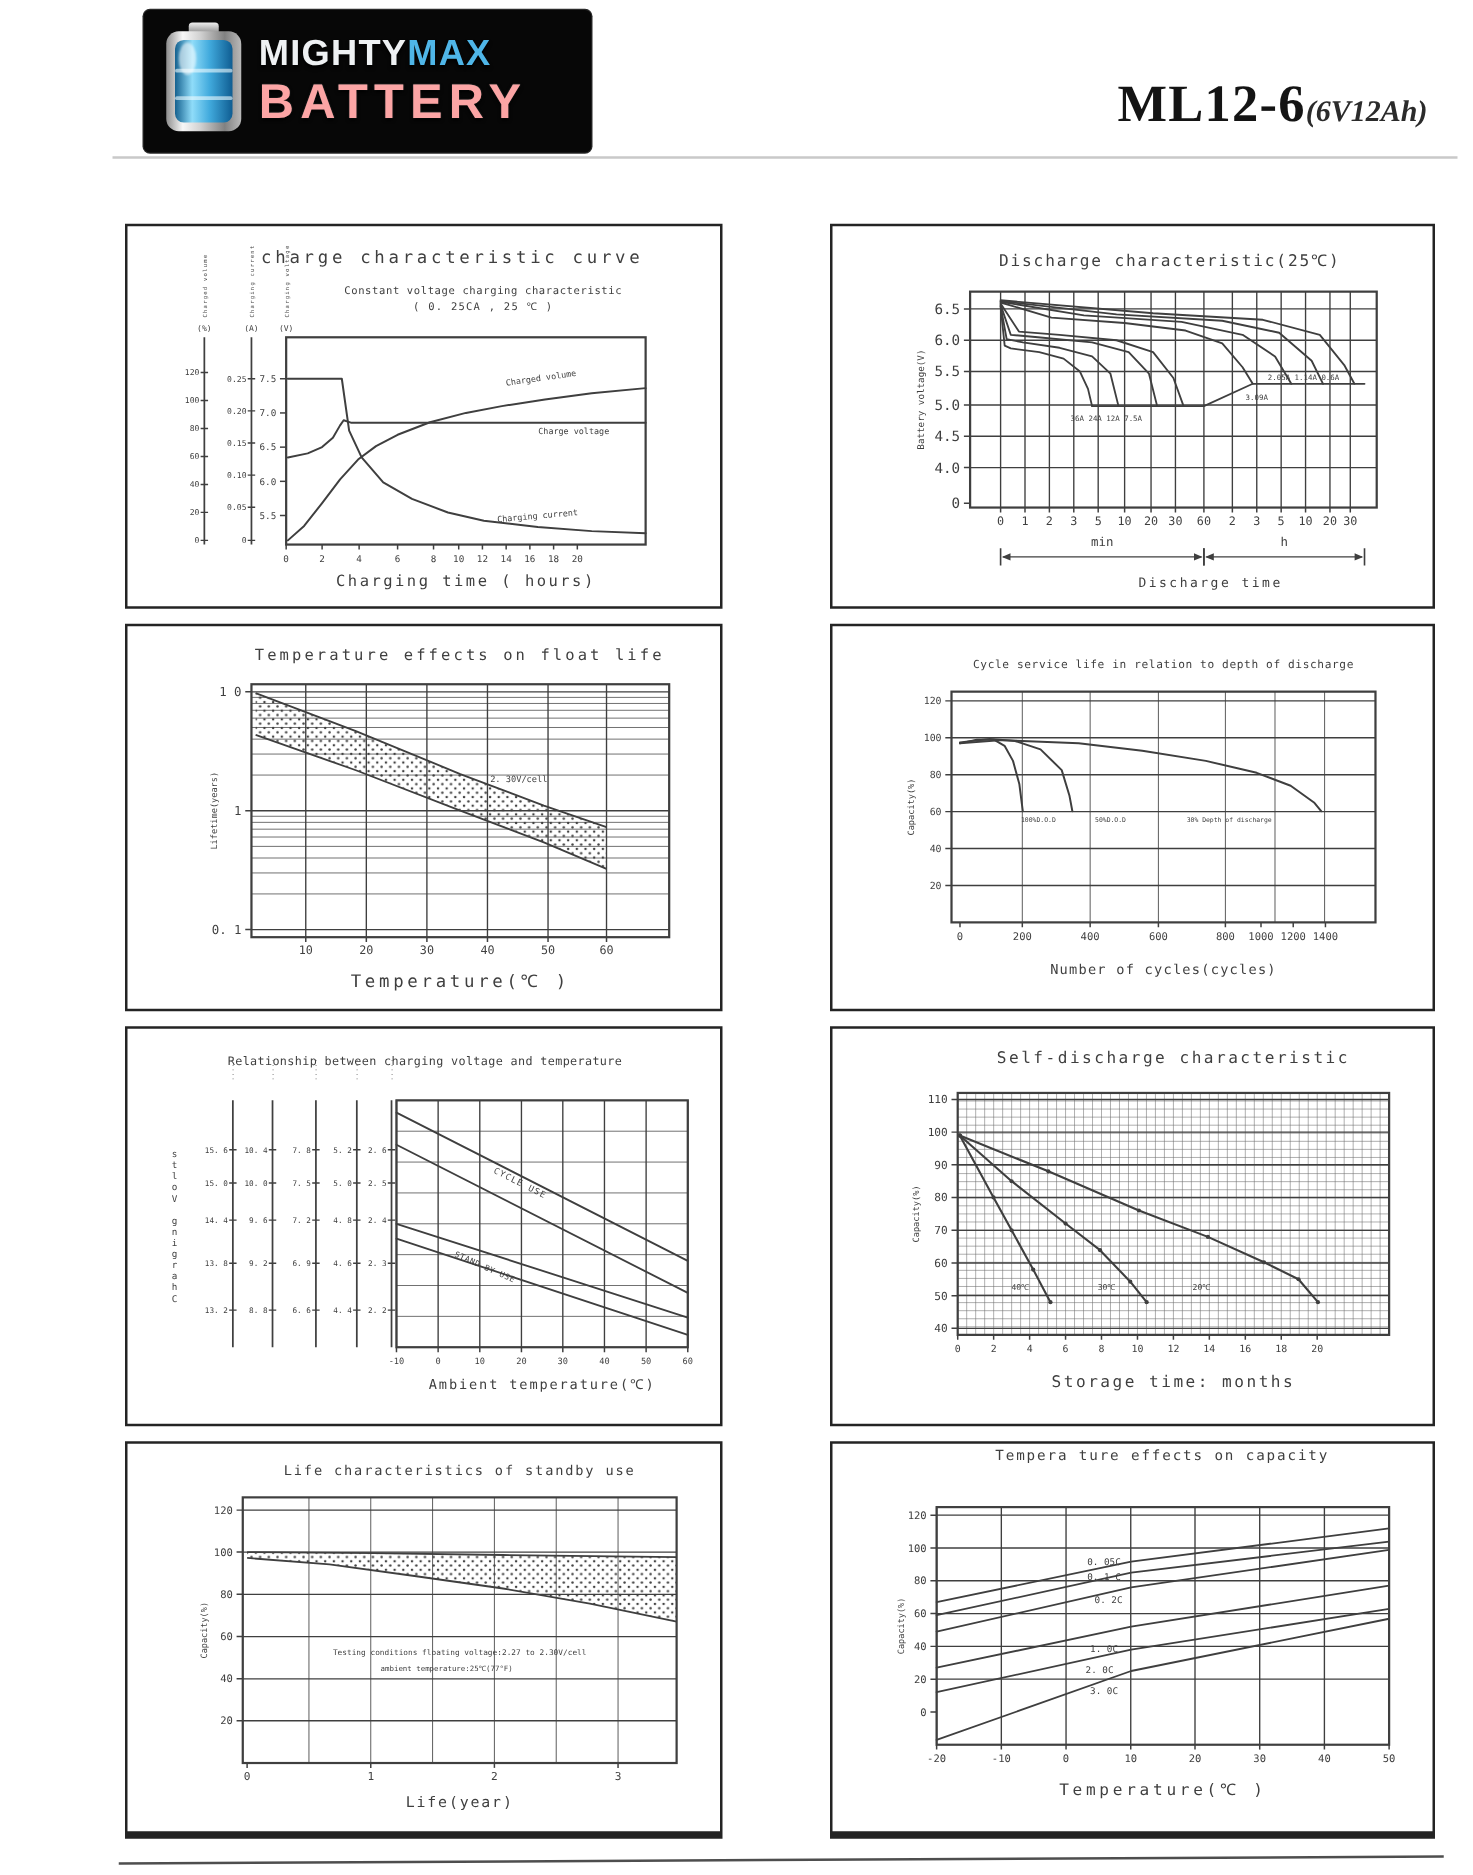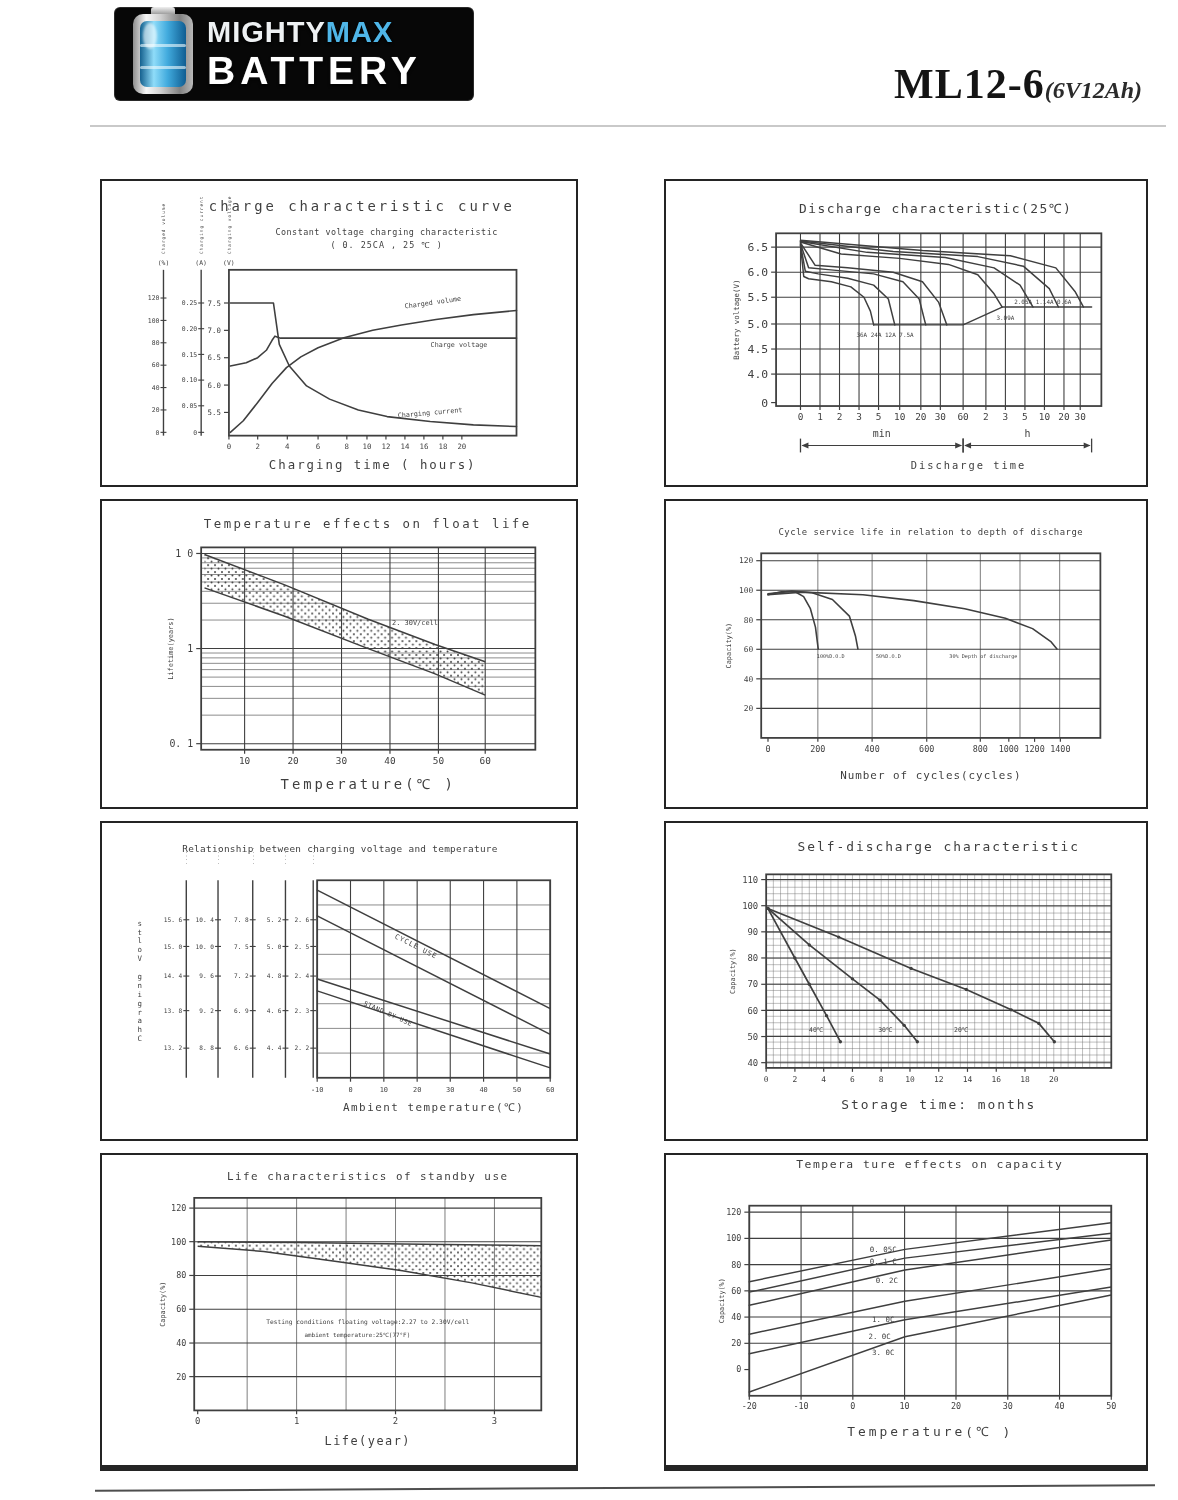--- a/index.html
+++ b/index.html
@@ -1,36 +1,36 @@
 <!DOCTYPE html>
 <html><head>
 <meta charset="utf-8">
 <style>
   html,body{margin:0;padding:0;background:#fff;}
   body{width:1178px;height:1500px;font-family:"DejaVu Sans Mono",monospace;color:#3f3f3f;overflow:hidden;}
   .page{position:relative;width:1178px;height:1500px;background:#fff;}
   
   header{position:relative;height:152px;}
-  .logo{position:absolute;left:115px;top:8px;width:358px;height:92px;background:#070707;border-radius:5px;
+  .logo{position:absolute;left:115px;top:8px;width:358px;height:114px;background:#070707;border-radius:5px;
         display:flex;align-items:center;box-shadow:0 0 0 1px #2a2a2a;}
   .batt{position:relative;width:60px;height:80px;margin-left:18px;flex:0 0 auto;}
   .batt-cap{position:absolute;top:-7px;left:50%;transform:translateX(-50%);width:24px;height:10px;border-radius:3px 3px 0 0;
         background:linear-gradient(180deg,#f0f0f0,#7d7d7d);}
   .batt-body{position:absolute;left:0;top:0;right:0;bottom:0;border-radius:10px;
         background:linear-gradient(90deg,#8e8e8e,#f7f7f7 22%,#d2d2d2 45%,#818181 78%,#b9b9b9);}
   .batt-core{position:absolute;left:7px;top:7px;right:7px;bottom:7px;border-radius:7px;
         background:linear-gradient(90deg,#15618f,#8fdcf9 30%,#41aadd 60%,#0f5d92);}
   .batt-seg{position:absolute;left:7px;right:7px;height:3px;background:rgba(240,252,255,.6);border-radius:2px;}
   .batt-shine{position:absolute;left:10px;top:9px;width:14px;height:26px;border-radius:50%;background:rgba(255,255,255,.55);filter:blur(1px);}
   .brand-text{margin-left:14px;line-height:1;}
   .brand-line1{font-family:"Liberation Sans",sans-serif;font-weight:bold;font-size:29px;letter-spacing:1px;
         color:#eef1f3;text-shadow:0 2px 3px #000;}
   .brand-line1 .max{color:#4fb6e8;}
   .brand-line2{font-family:"Liberation Sans",sans-serif;font-weight:bold;font-size:39px;letter-spacing:5px;margin-top:4px;
-        color:#ffffff;text-shadow:0 2px 3px #000,0 0 1px #777;}
+        color:#fca5a5;text-shadow:0 2px 3px #000,0 0 1px #777;}
   .model{position:absolute;right:36px;top:60px;font-family:"Liberation Serif",serif;display:flex;align-items:baseline;text-align:center;}
   .model-name{font-size:42px;font-weight:bold;color:#141414;letter-spacing:1px;}
   .model-sub{font-size:24px;font-style:italic;font-weight:bold;color:#2b2b2b;}
   .header-rule{position:absolute;left:90px;top:125px;width:1076px;height:2px;background:#c9c9c9;}
   
   .charts{margin:27px 30px 0 100px;display:grid;grid-template-columns:478px 484px;column-gap:86px;
           grid-template-rows:308px 310px 320px 318px;row-gap:12px;}
   figure.panel{margin:0;border:2.5px solid #242424;background:#fff;box-sizing:border-box;position:relative;}
   figure.panel.row4{border-bottom-width:6px;}
   figure.panel svg{display:block;width:100%;height:100%;}

